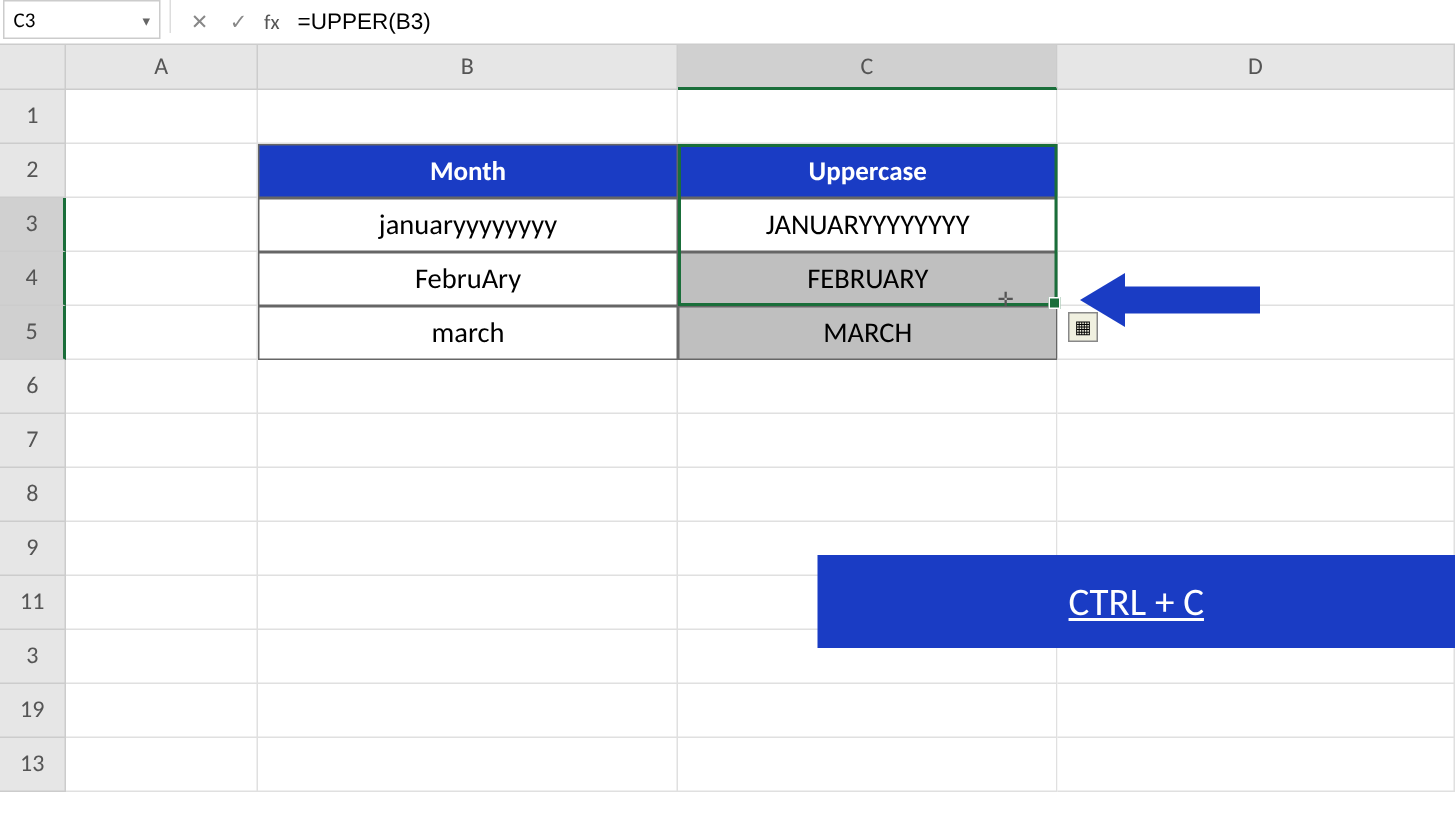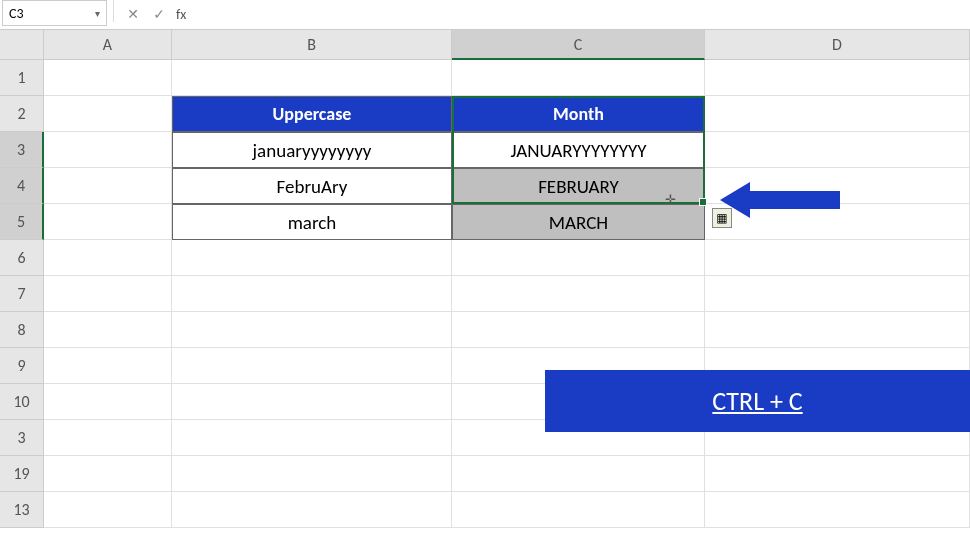--- a/index.html
+++ b/index.html
@@ -187,40 +187,41 @@
   <div class="name-box">
     <span>C3</span>
     <span class="name-box-dropdown">▾</span>
   </div>
   <div class="fb-divider"></div>
   <div class="fb-icons">
     <span class="fb-icon">✕</span>
     <span class="fb-icon">✓</span>
     <span class="fx-label">fx</span>
   </div>
+  <input class="formula-input" value="=UPPER(B3)" style="">
 </div>
 
 <div class="grid">
 
   <div class="corner"></div>
   <div class="col-header">A</div>
   <div class="col-header">B</div>
   <div class="col-header sel-col">C</div>
   <div class="col-header">D</div>
 
   <div class="row-header">1</div>
   <div class="cell"></div>
   <div class="cell"></div>
   <div class="cell"></div>
   <div class="cell"></div>
 
   <div class="row-header">2</div>
   <div class="cell"></div>
+  <div class="cell table-header">Month</div>
   <div class="cell table-header">Uppercase</div>
-  <div class="cell table-header">Month</div>
   <div class="cell"></div>
 
   <div class="row-header sel-row">3</div>
   <div class="cell"></div>
   <div class="cell table-cell">januaryyyyyyyy</div>
   <div class="cell table-cell active-cell">JANUARYYYYYYYY</div>
   <div class="cell"></div>
 
   <div class="row-header sel-row">4</div>
   <div class="cell"></div>
@@ -251,21 +252,21 @@
     <div class="cell"></div>
     <div class="cell"></div>
     <div class="cell"></div>
 
   <div class="row-header">9</div>
   <div class="cell"></div>
     <div class="cell"></div>
     <div class="cell"></div>
     <div class="cell"></div>
 
-  <div class="row-header">10</div>
+  <div class="row-header">11</div>
   <div class="cell"></div>
     <div class="cell"></div>
     <div class="cell"></div>
     <div class="cell"></div>
 
   <div class="row-header">3</div>
   <div class="cell"></div>
     <div class="cell"></div>
     <div class="cell"></div>
     <div class="cell"></div>

